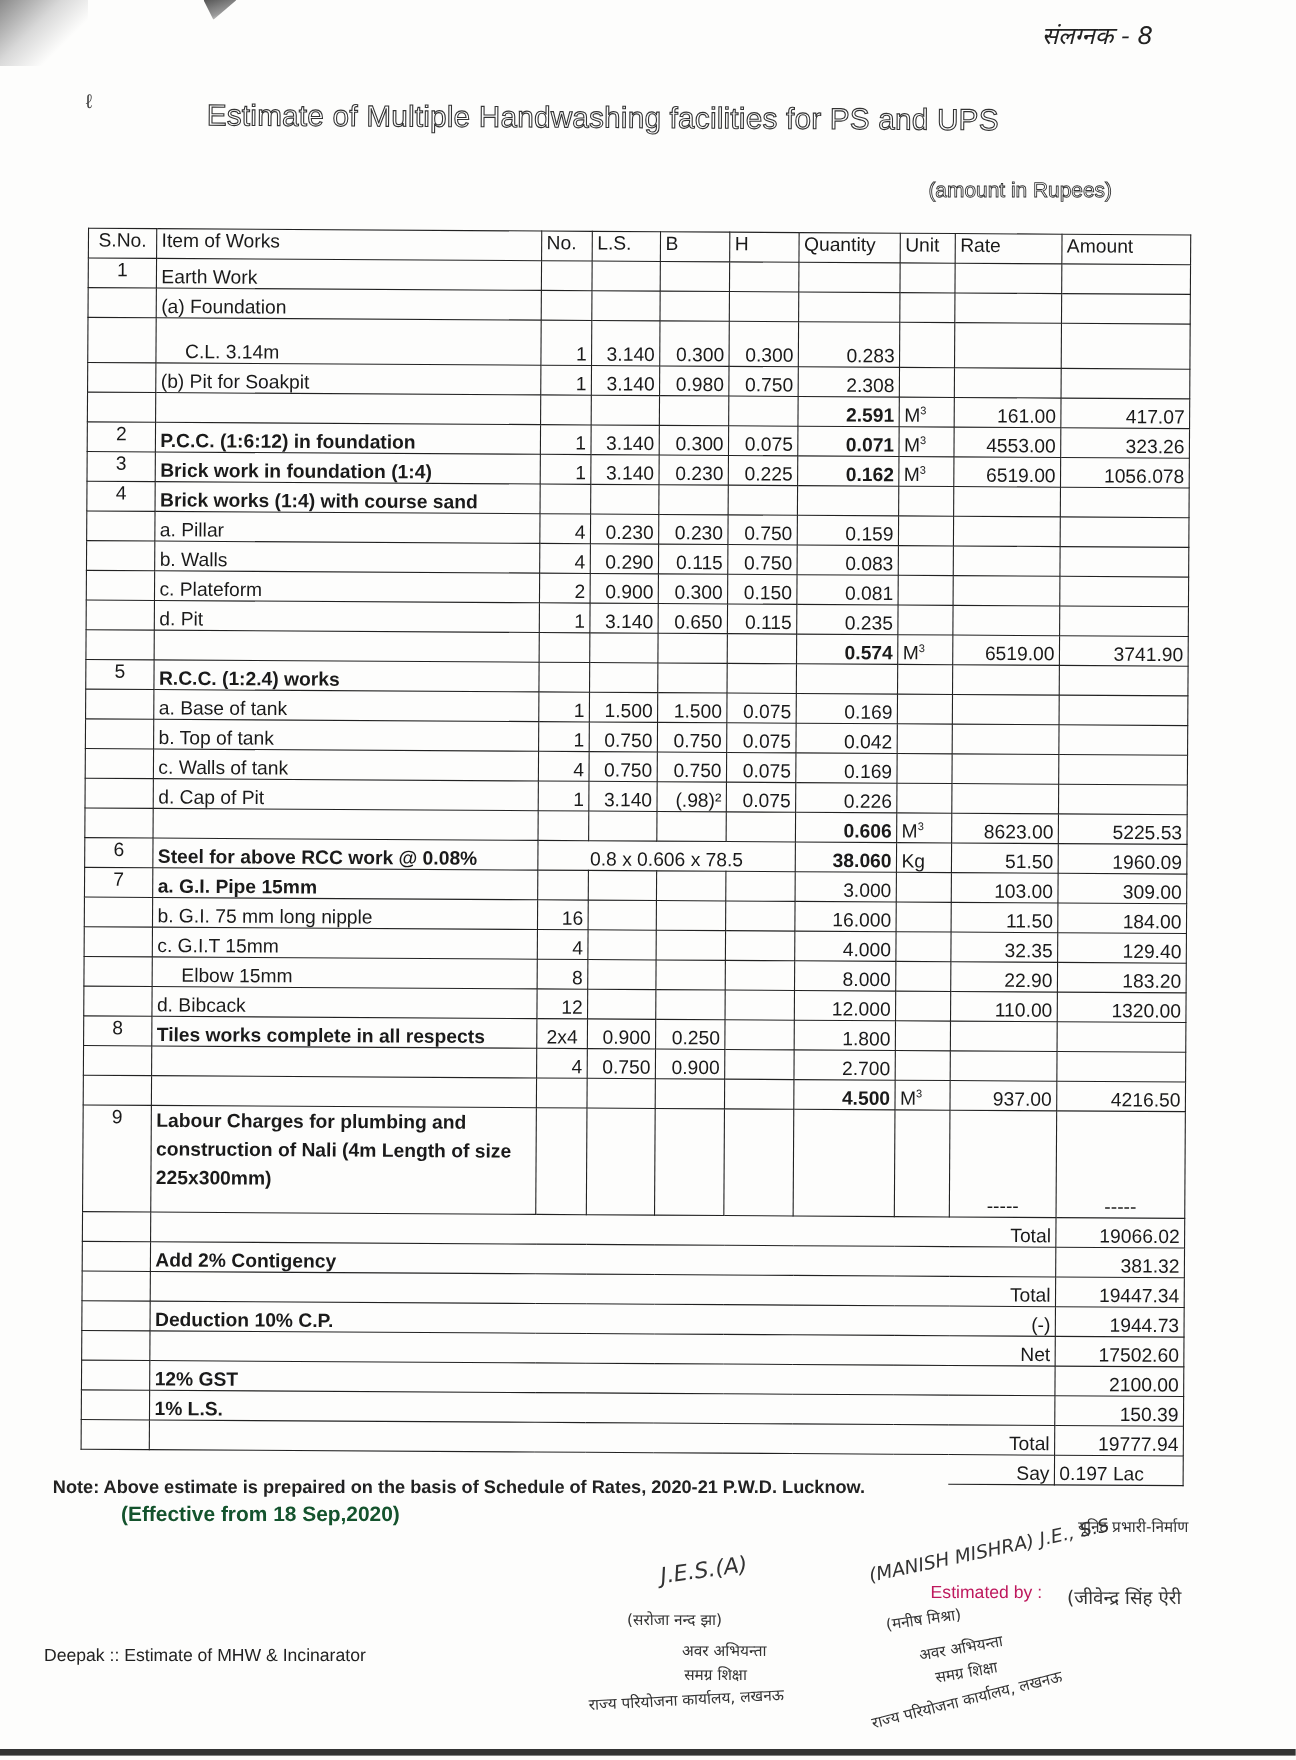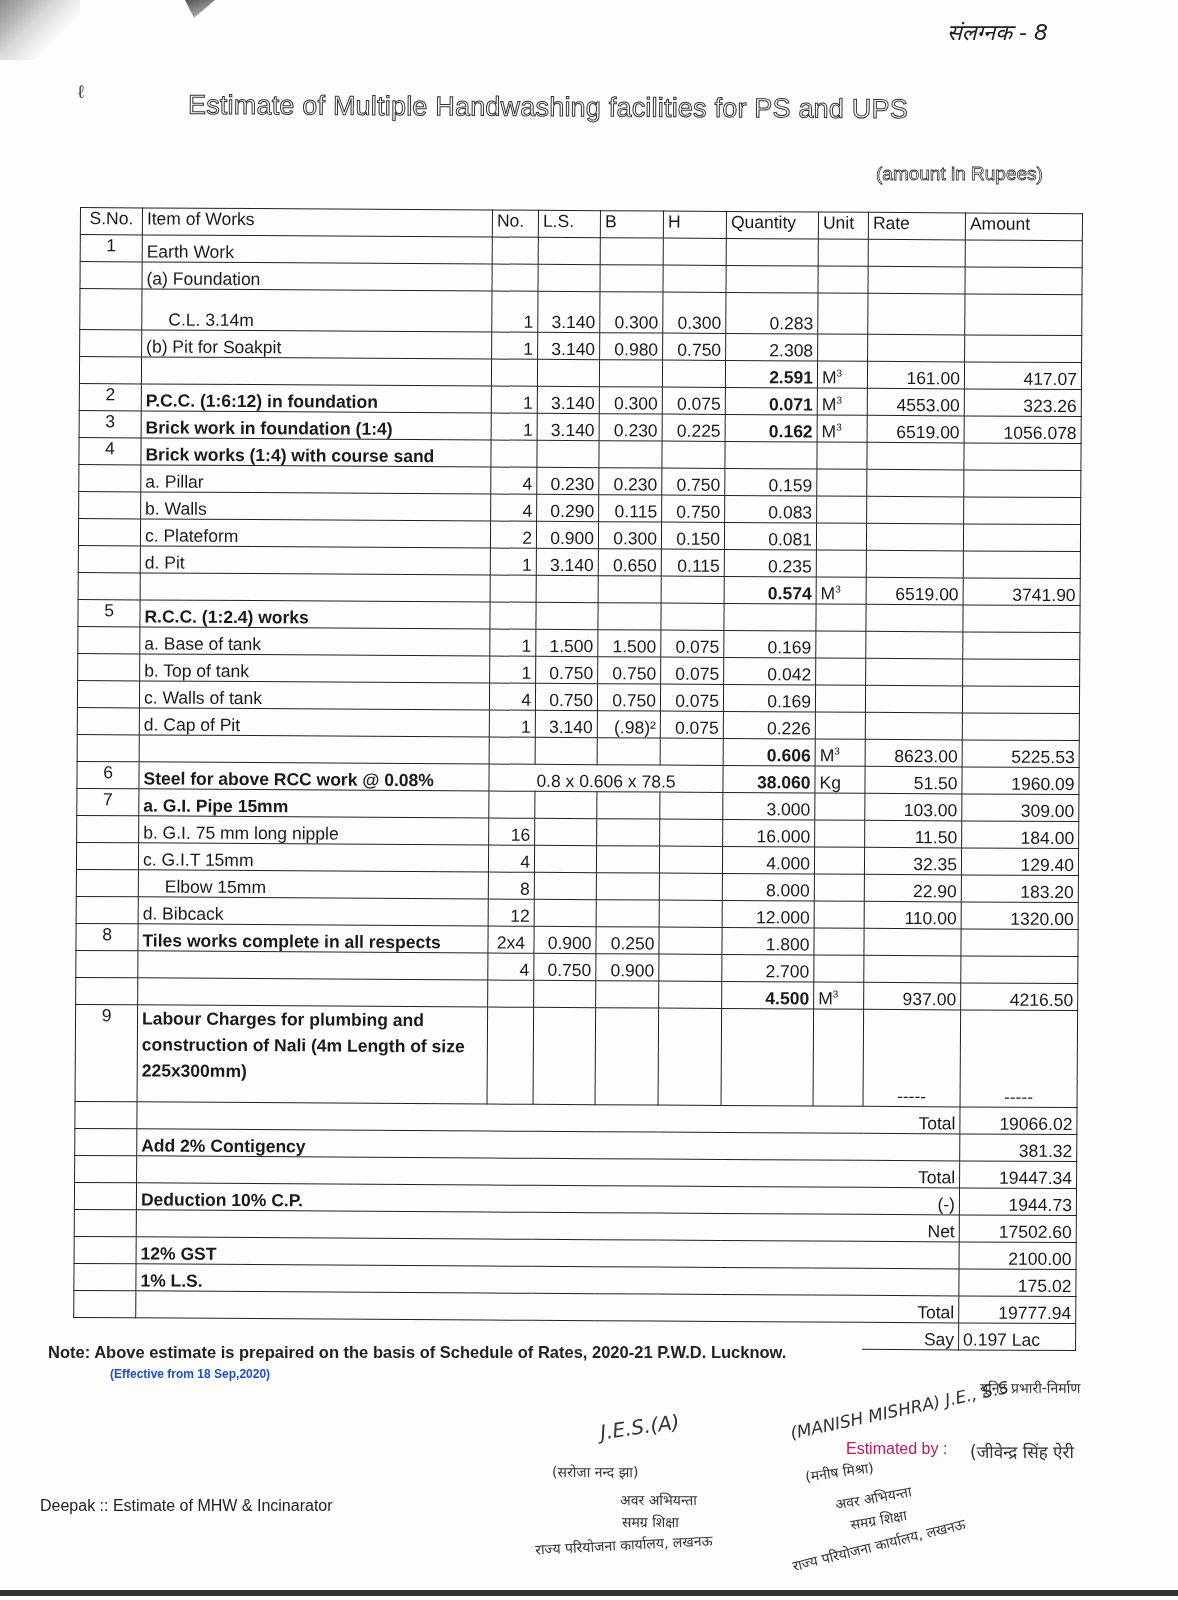--- a/index.html
+++ b/index.html
@@ -20,21 +20,21 @@
     position:absolute; right:130px; top:16px; font-size:22px; font-family:"DejaVu Sans",sans-serif;
     font-style:italic; color:#222;
   }
   .tick-mark { position:absolute; left:78px; top:82px; font-size:18px; color:#444; }
   .title {
     position:absolute; left:188px; top:92px; font-size:27px; letter-spacing:0.2px;
     color:#fff; -webkit-text-stroke:1px #333; font-family:"Liberation Sans",sans-serif;
     transform:rotate(0.35deg); white-space:nowrap;
   }
   .amount-note {
-    position:absolute; left:876px; top:163px; font-size:19px;
+    position:absolute; left:844px; top:163px; font-size:19px;
     color:#fff; -webkit-text-stroke:0.8px #333; white-space:nowrap;
   }
   table.est {
     position:absolute; left:80px; top:207px; border-collapse:collapse;
     transform:rotate(0.35deg); transform-origin:0 0;
     font-size:17.5px; font-family:"Liberation Sans",sans-serif;
   }
   table.est td {
     border:1.5px solid #222; padding:0 4px; height:26px; vertical-align:bottom; white-space:nowrap;
     line-height:20px;
@@ -42,21 +42,21 @@
   table.est td.num { text-align:right; }
   table.est td.c { text-align:center; }
   table.est td.top { vertical-align:top; }
   .b { font-weight:bold; }
   .ind { padding-left:26px !important; }
   sup { font-size:10px; }
   .note {
     position:absolute; left:48px; top:1343px; font-size:16.5px; font-weight:bold; color:#222;
     white-space:nowrap;
   }
-  .note2 { position:absolute; left:110px; top:1367px; font-size:12px; font-weight:bold; color:#1d4ed8; }
+  .note2 { position:absolute; left:110px; top:1367px; font-size:19px; font-weight:bold; color:#14532d; }
   .footer { position:absolute; left:40px; top:1497px; font-size:16px; color:#222; }
   .sig { position:absolute; font-family:"DejaVu Sans",sans-serif; color:#333; font-size:14px; white-space:nowrap; }
   .sig.hw { font-style:italic; font-size:17px; }
   .estimated { position:absolute; left:846px; top:1440px; font-size:16px; color:#be185d; }
   .bottom-line { position:absolute; left:0; right:0; top:1590px; height:6px; background:#333; }
 </style>
 </head>
 <body>
 
 <div class="scan-corner"></div>
@@ -470,42 +470,42 @@
       <tr>
         <td></td>
         <td colspan="7" class="b" style="border-right: none;">12% GST</td>
         <td class="num" style="border-left: none;"></td>
         <td class="num">2100.00</td>
       </tr>
       <tr>
         <td></td>
         <td colspan="7" class="b" style="border-right: none;">1% L.S.</td>
         <td class="num" style="border-left: none;"></td>
-        <td class="num">175.02</td>
+        <td class="num">150.39</td>
       </tr>
       <tr>
         <td></td>
         <td colspan="7" class="b" style="border-right: none;"></td>
         <td class="num" style="border-left: none;">Total</td>
         <td class="num">19777.94</td>
       </tr>
       <tr>
         <td style="border: none;"></td>
         <td colspan="7" class="b" style="border: none;"></td>
         <td class="num" style="border-left: none;">Say</td>
         <td class="">0.197 Lac</td>
       </tr>
     </tbody>
 </table>
 
 <div class="note">Note: Above estimate is prepaired on the basis of  Schedule of Rates, 2020-21 P.W.D. Lucknow.</div>
 <div class="note2">(Effective from 18 Sep,2020)</div>
 
 <div class="sig hw" style="left:600px;top:1415px;transform:rotate(-8deg);font-size:20px">J.E.S.(A)</div>
-<div class="sig" style="left:552px;top:1462px">(सरोजा नन्द झा)</div>
+<div class="sig" style="left:570px;top:1462px">(सरोजा नन्द झा)</div>
 <div class="sig" style="left:620px;top:1490px">अवर अभियन्ता</div>
 <div class="sig" style="left:622px;top:1512px">समग्र शिक्षा</div>
 <div class="sig" style="left:535px;top:1535px;transform:rotate(-3deg)">राज्य परियोजना कार्यालय, लखनऊ</div>
 
 <div class="sig hw" style="left:788px;top:1400px;transform:rotate(-12deg)">(MANISH MISHRA) J.E., S.S</div>
 <div class="estimated">Estimated by :</div>
 <div class="sig" style="left:805px;top:1462px;transform:rotate(-8deg)">(मनीष मिश्रा)</div>
 <div class="sig" style="left:835px;top:1488px;transform:rotate(-10deg)">अवर अभियन्ता</div>
 <div class="sig" style="left:850px;top:1510px;transform:rotate(-10deg)">समग्र शिक्षा</div>
 <div class="sig" style="left:790px;top:1535px;transform:rotate(-14deg)">राज्य परियोजना कार्यालय, लखनऊ</div>

